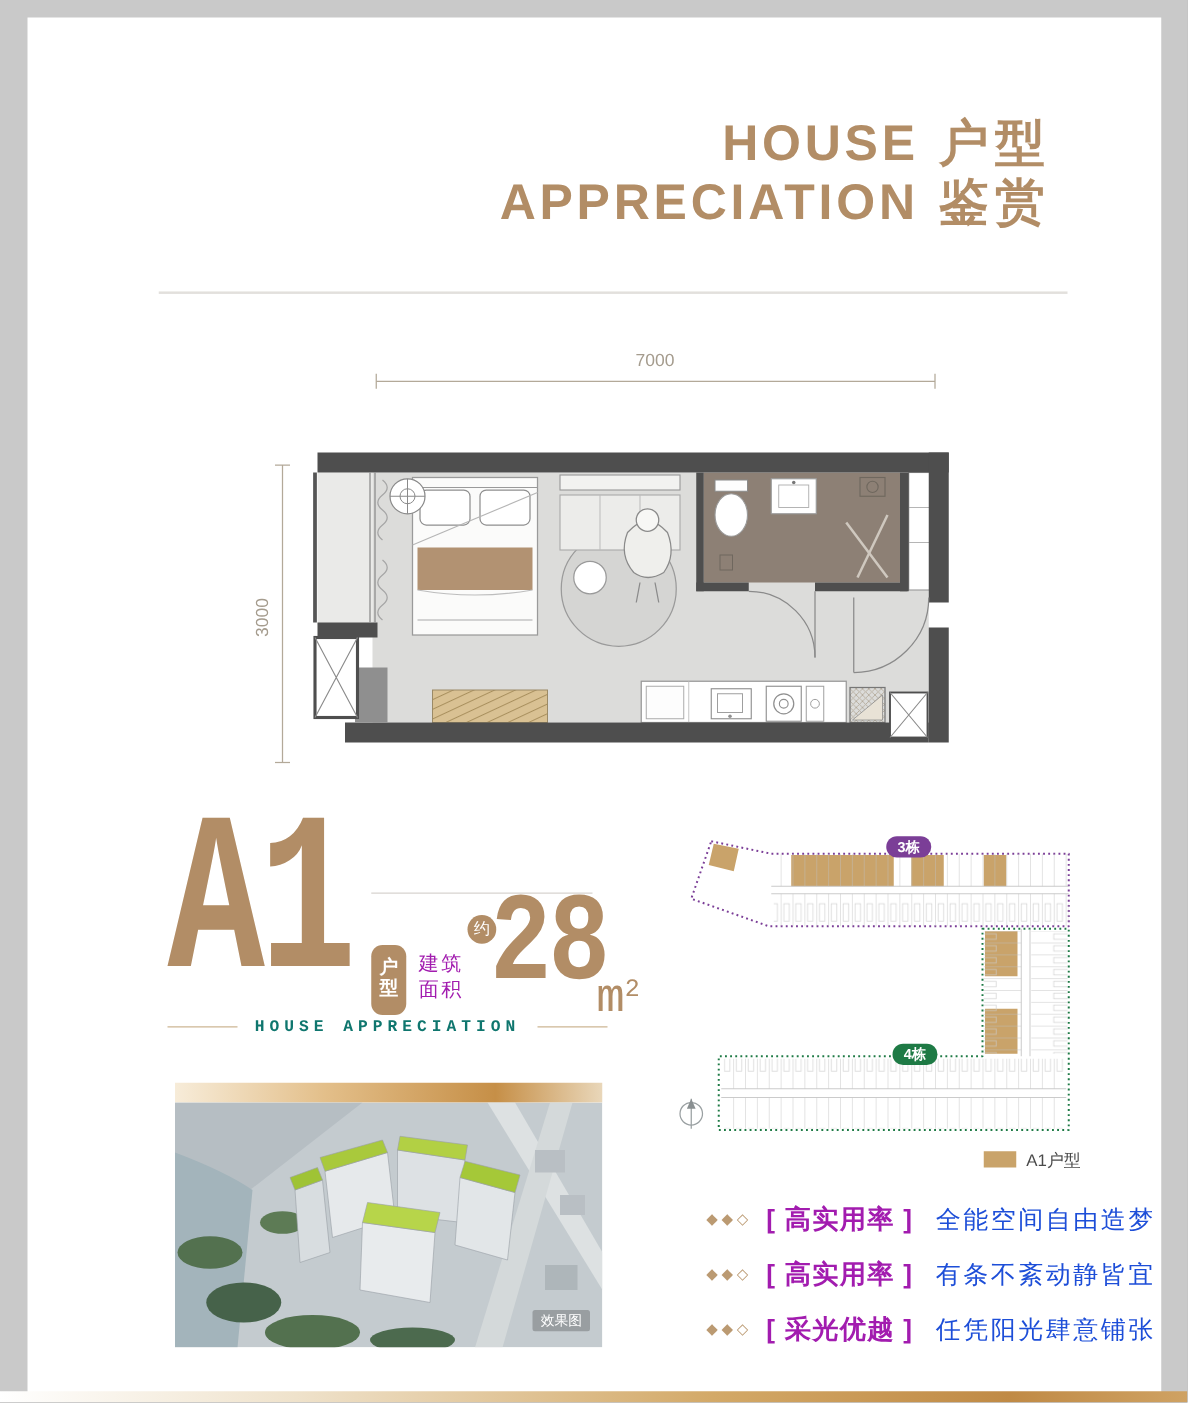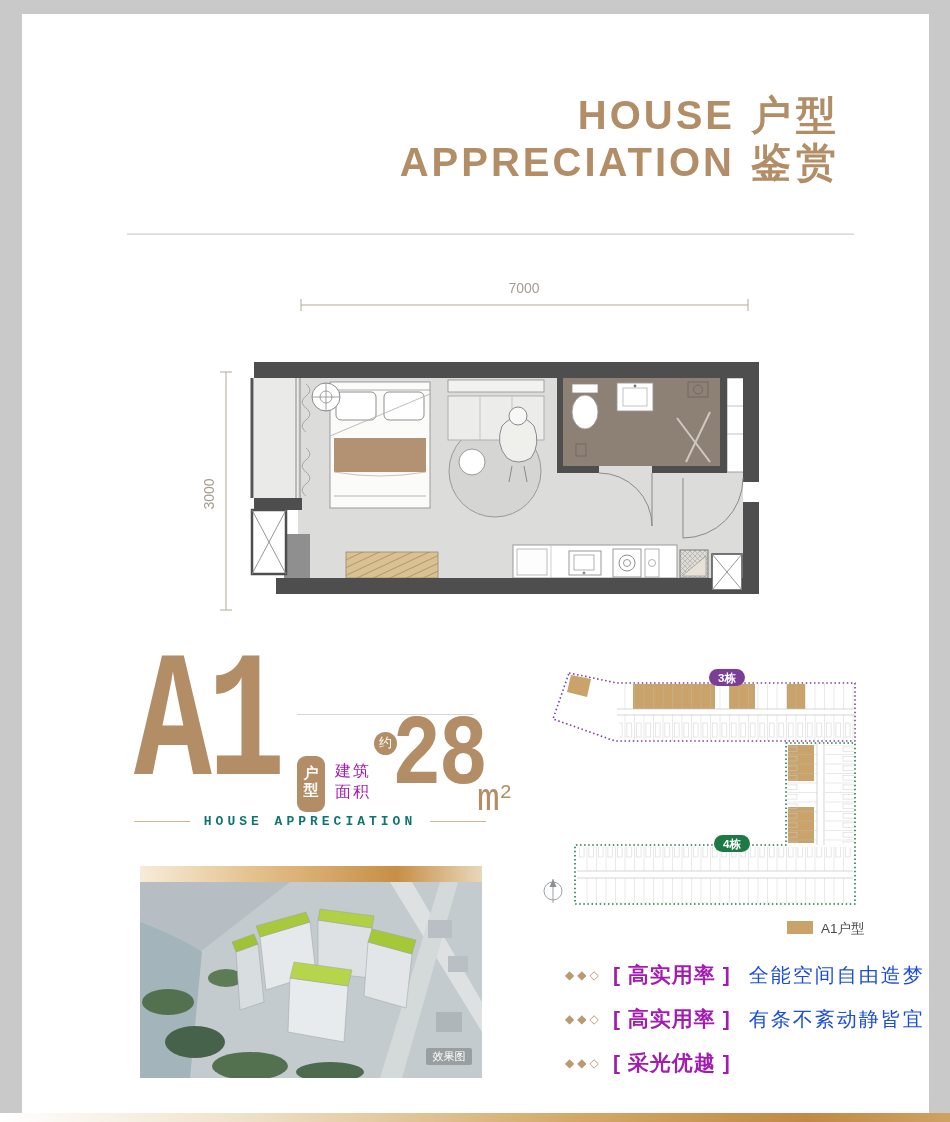--- a/index.html
+++ b/index.html
@@ -354,18 +354,19 @@
         <span class="f-desc">全能空间自由造梦</span>
       </div>
       <div class="feature-row">
         <span class="f-bullets">◆◆◇</span>
         <span class="f-tag">[ 高实用率 ]</span>
         <span class="f-desc">有条不紊动静皆宜</span>
       </div>
       <div class="feature-row">
         <span class="f-bullets">◆◆◇</span>
         <span class="f-tag">[ 采光优越 ]</span>
+        <span class="f-desc">任凭阳光肆意铺张</span>
       </div>
     </div>
 
   </div>
   <div class="gold-strip"></div>
 </div>
 
 </body></html>

